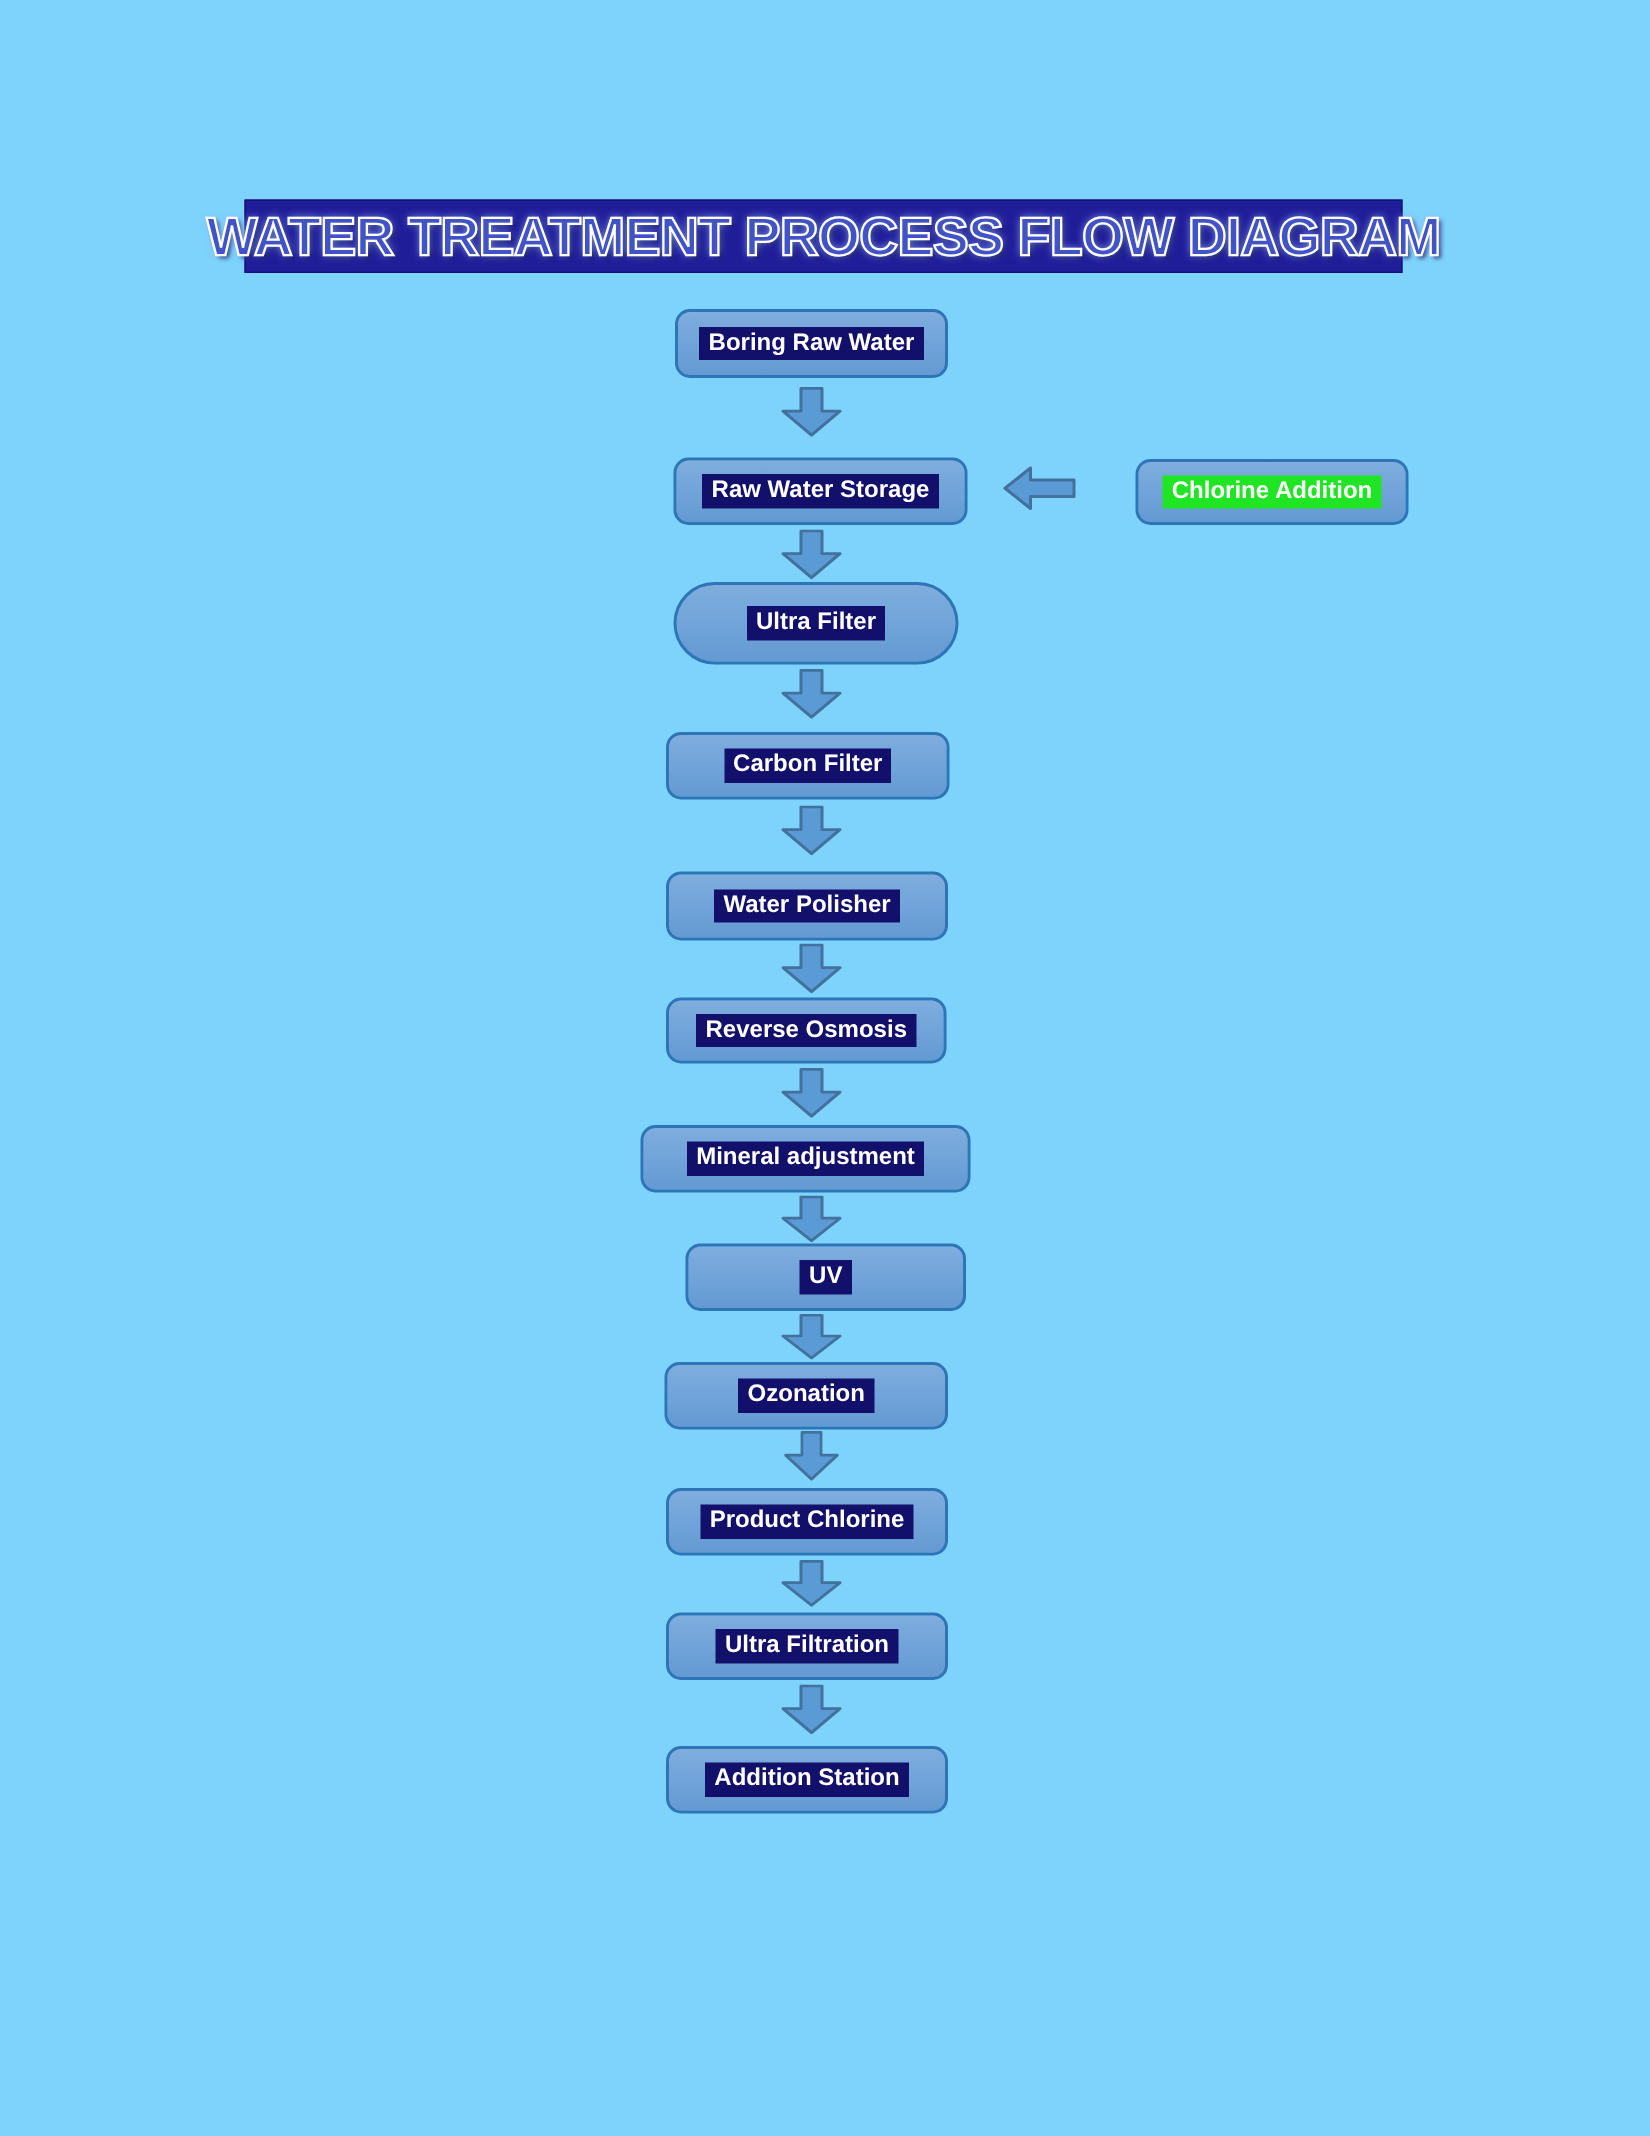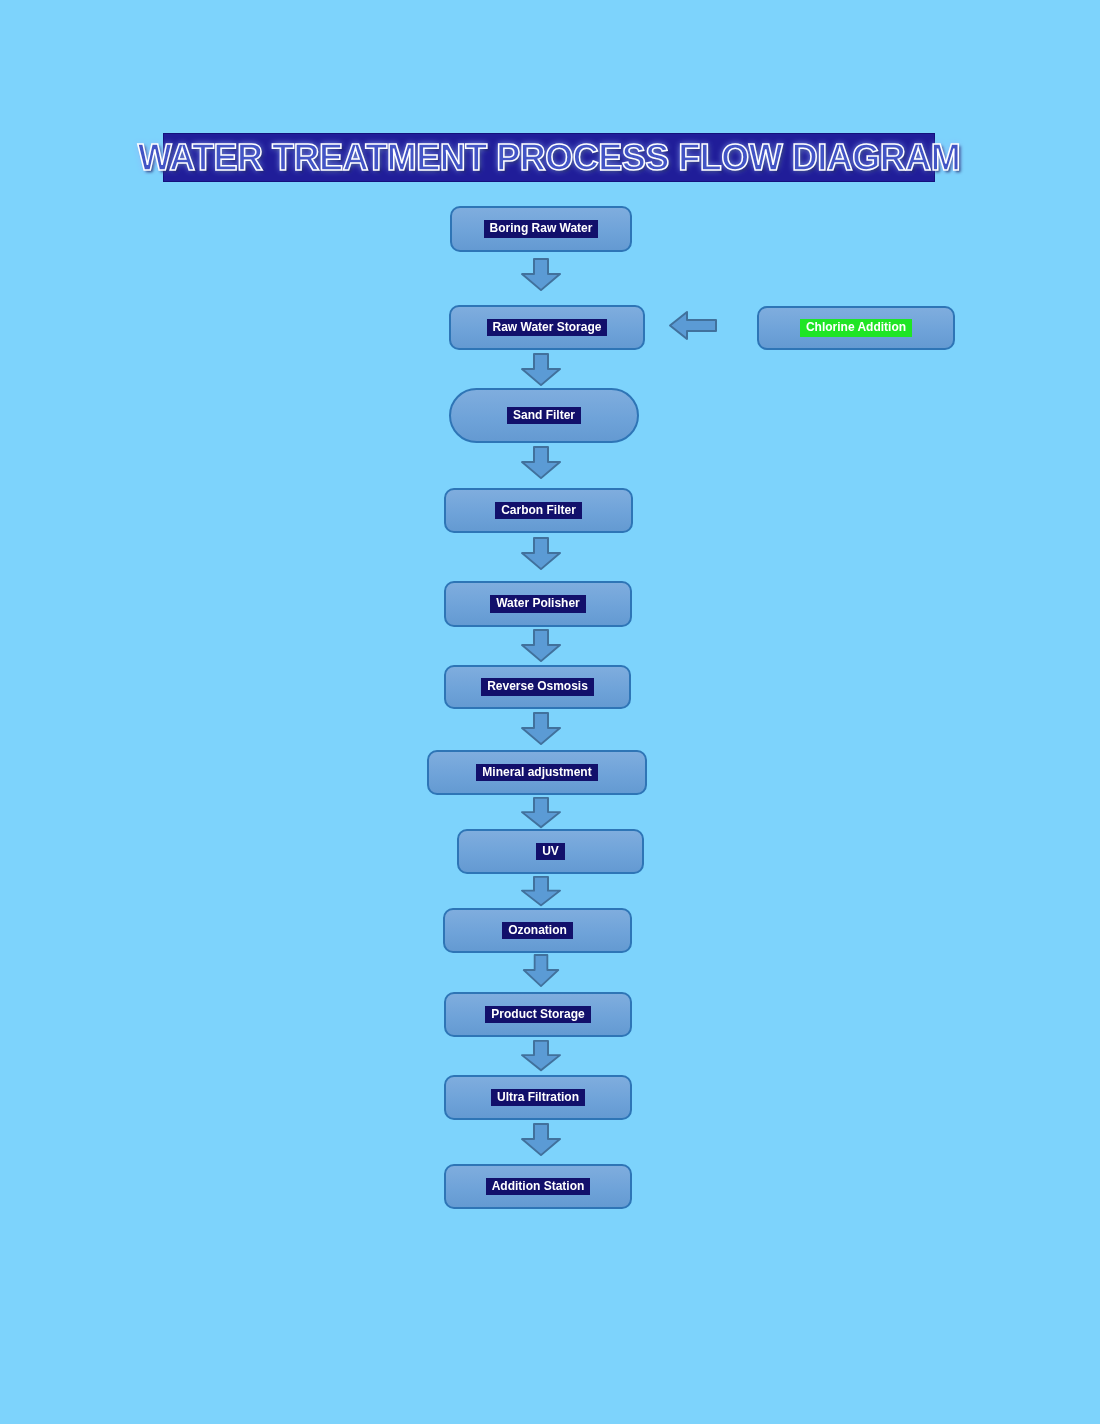--- a/index.html
+++ b/index.html
@@ -42,21 +42,21 @@
     border-radius: 10px;
     box-sizing: border-box;
     display: flex;
     align-items: center;
     justify-content: center;
   }
   .step-box.stadium {
     border-radius: 28px;
   }
   .step-label {
-    font-size: 12px;
+    font-size: 16px;
     font-weight: bold;
     color: #ffffff;
     background: #12106b;
     padding: 2px 6px;
     line-height: 1.15;
     white-space: nowrap;
   }
   .step-label.green {
     background: #1fe525;
   }
@@ -86,32 +86,32 @@
   <div class="step-box" style="left:449px; top:305px; width:196px; height:45px;">
     <span class="step-label">Raw Water Storage</span>
   </div>
 
   <div class="arrow" style="left:668px; top:310px; width:50px; height:31px;">
     <svg viewBox="0 0 50 31" preserveAspectRatio="none">
         <polygon points="48,10 19,10 19,2 2,15.5 19,29 19,21 48,21" fill="#5b9bd5" stroke="#41719c" stroke-width="2" stroke-linejoin="round"></polygon>
       </svg>
   </div>
 
-  <div class="step-box" style="left:757px; top:306px; width:198px; height:44px;">
+  <div class="step-box" style="left:757px; top:306px; width:182px; height:44px;">
     <span class="step-label green">Chlorine Addition</span>
   </div>
 
   <div class="arrow" style="left:519px; top:353px; width:44px; height:34px;">
     <svg viewBox="0 0 44 36" preserveAspectRatio="none">
         <polygon points="15,1 29,1 29,17 41,17 22,34 3,17 15,17" fill="#5b9bd5" stroke="#41719c" stroke-width="2" stroke-linejoin="round"></polygon>
       </svg>
   </div>
 
   <div class="step-box stadium" style="left:449px; top:388px; width:190px; height:55px;">
-    <span class="step-label">Sand Filter</span>
+    <span class="step-label">Ultra Filter</span>
   </div>
 
   <div class="arrow" style="left:519px; top:446px; width:44px; height:34px;">
     <svg viewBox="0 0 44 36" preserveAspectRatio="none">
         <polygon points="15,1 29,1 29,17 41,17 22,34 3,17 15,17" fill="#5b9bd5" stroke="#41719c" stroke-width="2" stroke-linejoin="round"></polygon>
       </svg>
   </div>
 
   <div class="step-box" style="left:444px; top:488px; width:189px; height:45px;">
     <span class="step-label">Carbon Filter</span>
@@ -167,21 +167,21 @@
     <span class="step-label">Ozonation</span>
   </div>
 
   <div class="arrow" style="left:521px; top:954px; width:40px; height:34px;">
     <svg viewBox="0 0 44 36" preserveAspectRatio="none">
         <polygon points="15,1 29,1 29,17 41,17 22,34 3,17 15,17" fill="#5b9bd5" stroke="#41719c" stroke-width="2" stroke-linejoin="round"></polygon>
       </svg>
   </div>
 
   <div class="step-box" style="left:444px; top:992px; width:188px; height:45px;">
-    <span class="step-label">Product Storage</span>
+    <span class="step-label">Product Chlorine</span>
   </div>
 
   <div class="arrow" style="left:519px; top:1040px; width:44px; height:32px;">
     <svg viewBox="0 0 44 36" preserveAspectRatio="none">
         <polygon points="15,1 29,1 29,17 41,17 22,34 3,17 15,17" fill="#5b9bd5" stroke="#41719c" stroke-width="2" stroke-linejoin="round"></polygon>
       </svg>
   </div>
 
   <div class="step-box" style="left:444px; top:1075px; width:188px; height:45px;justify-content:center;">
     <span class="step-label">Ultra Filtration</span>

